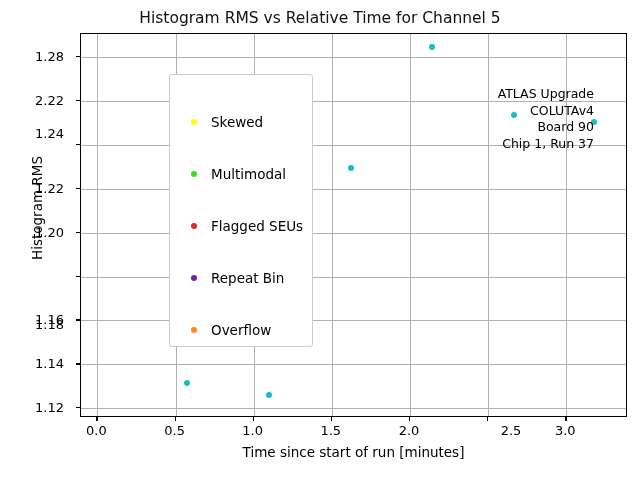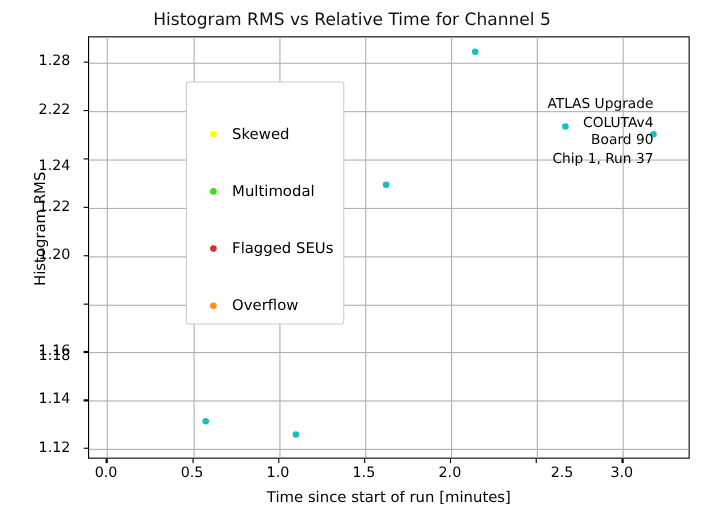--- a/index.html
+++ b/index.html
@@ -133,20 +133,26 @@
           <span class="legend-marker-cell">
             <span class="legend-marker" style="background: rgb(61, 221, 32);"></span>
           </span>
           <span class="legend-label">Multimodal</span>
         </div>
         <div class="legend-row">
           <span class="legend-marker-cell">
             <span class="legend-marker" style="background: rgb(224, 43, 43);"></span>
           </span>
           <span class="legend-label">Flagged SEUs</span>
+        </div>
+        <div class="legend-row">
+          <span class="legend-marker-cell">
+            <span class="legend-marker" style="background: rgb(123, 31, 162);"></span>
+          </span>
+          <span class="legend-label">Repeat Bin</span>
         </div>
         <div class="legend-row">
           <span class="legend-marker-cell">
             <span class="legend-marker" style="background: rgb(255, 140, 26);"></span>
           </span>
           <span class="legend-label">Overflow</span>
         </div>
       </div>
 
     <div id="annotation">
@@ -178,21 +184,21 @@
       <div class="yticklabel" style="top: 363.2px;">1.14</div>
       <div class="tick-mark ytick" style="top: 319.4px;"></div>
       <div class="yticklabel" style="top: 319.4px;">1.16</div>
       <div class="tick-mark ytick" style="top: 275.5px;"></div>
       <div class="yticklabel" style="top: 275.5px; margin-top: 48px;">1.18</div>
       <div class="tick-mark ytick" style="top: 231.6px;"></div>
       <div class="yticklabel" style="top: 231.6px;">1.20</div>
       <div class="tick-mark ytick" style="top: 187.7px;"></div>
       <div class="yticklabel" style="top: 187.7px;">1.22</div>
       <div class="tick-mark ytick" style="top: 143.8px;"></div>
-      <div class="yticklabel" style="top: 151px;">1.24</div>
+      <div class="yticklabel" style="top: 133px;">1.24</div>
       <div class="tick-mark ytick" style="top: 99.9px;"></div>
       <div class="yticklabel" style="top: 99.9px;">2.22</div>
       <div class="tick-mark ytick" style="top: 56px;"></div>
       <div class="yticklabel" style="top: 56px;">1.28</div>
     </div>
 
   <div id="xlabel">Time since start of run [minutes]</div>
   <div id="ylabel">Histogram RMS</div>
 
 </div>

